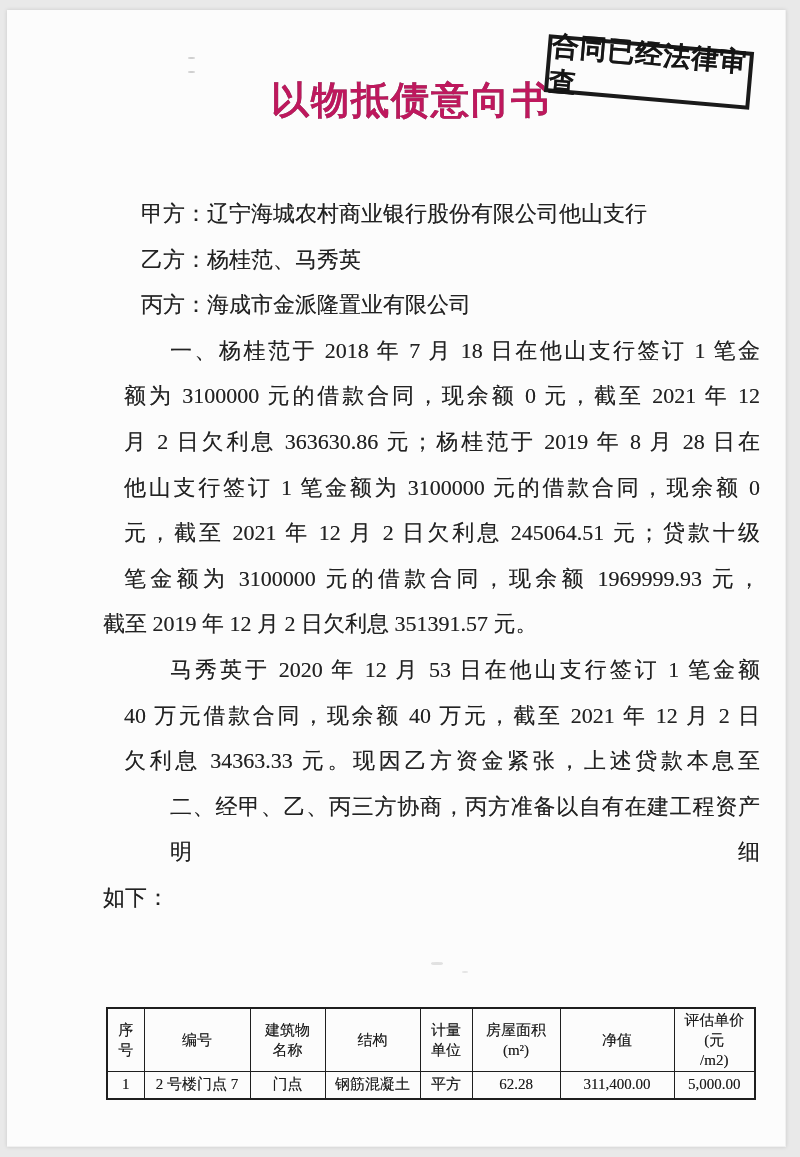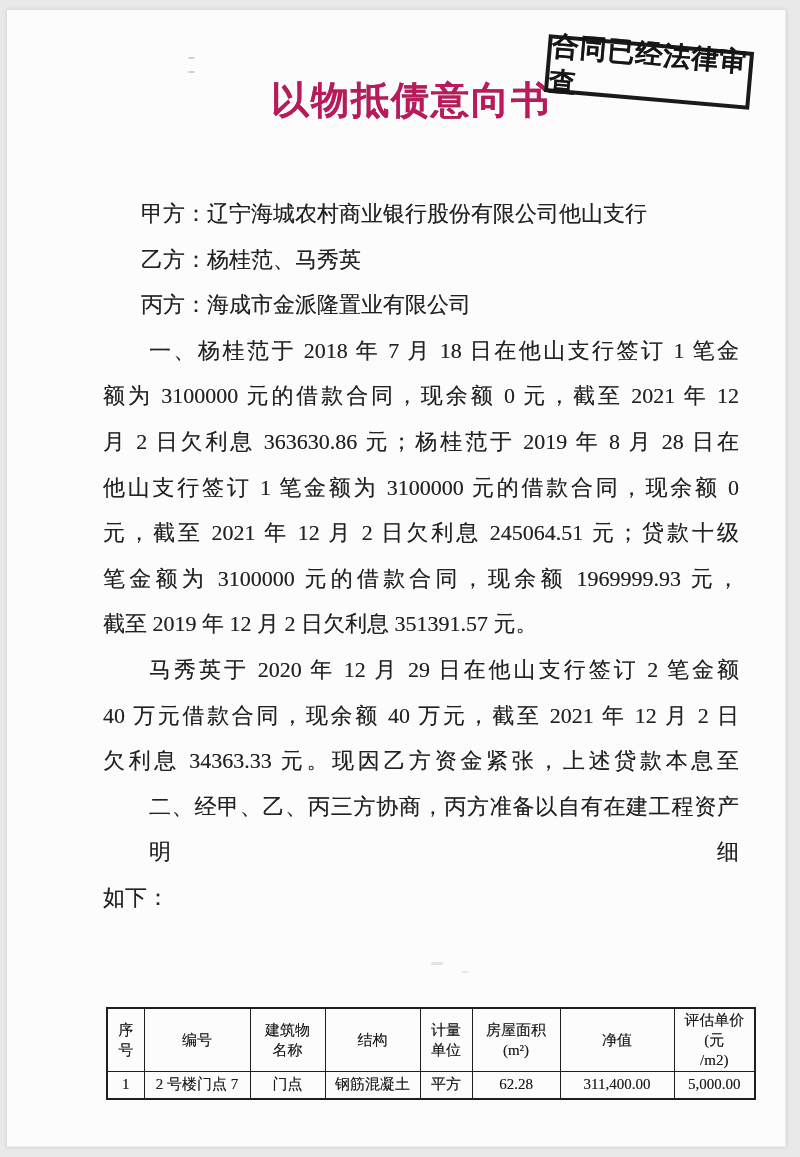--- a/index.html
+++ b/index.html
@@ -34,21 +34,21 @@
     text-shadow:0 0 .6px rgba(0,0,0,.6);
     background:rgba(252,252,252,.6);
   }
   .textblock {
     position:absolute; left:96px; top:181px; width:636px;
     font-size:22px; line-height:45.6px;
     color:#222;
     text-shadow:0 0 .4px rgba(0,0,0,.45);
   }
   .line { width:100%; }
-  .j { text-align:justify; text-align-last:justify; }
+  .j { text-align:justify; text-align-last:justify;margin-left:21px; }
   .party { padding-left:38px; }
   .ind { padding-left:46px; }
   .assets-table {
     position:absolute; left:99px; top:997px;
     width:648px;
     border-collapse:collapse; table-layout:fixed;
     font-size:15px; color:#1d1d1d;
     border:2.5px solid #1f1f1f;
     text-shadow:0 0 .3px rgba(0,0,0,.5);
   }
@@ -87,21 +87,21 @@
     <div class="line party">丙方：海成市金派隆置业有限公司</div>
 
     <div class="line j ind">一、杨桂范于 2018 年 7 月 18 日在他山支行签订 1 笔金</div>
     <div class="line j">额为 3100000 元的借款合同，现余额 0 元，截至 2021 年 12</div>
     <div class="line j">月 2 日欠利息 363630.86 元；杨桂范于 2019 年 8 月 28 日在</div>
     <div class="line j">他山支行签订 1 笔金额为 3100000 元的借款合同，现余额 0</div>
     <div class="line j">元，截至 2021 年 12 月 2 日欠利息 245064.51 元；贷款十级</div>
     <div class="line j">笔金额为 3100000 元的借款合同，现余额 1969999.93 元，</div>
     <div class="line">截至 2019 年 12 月 2 日欠利息 351391.57 元。</div>
 
-    <div class="line j ind">马秀英于 2020 年 12 月 29 日在他山支行签订 2 笔金额</div>
+    <div class="line j ind">马秀英于 2020 年 12 月 53 日在他山支行签订 1 笔金额</div>
     <div class="line j">40 万元借款合同，现余额 40 万元，截至 2021 年 12 月 2 日</div>
     <div class="line j">欠利息 34363.33 元。现因乙方资金紧张，上述贷款本息至</div>
 
     <div class="line j ind">二、经甲、乙、丙三方协商，丙方准备以自有在建工程资产明细</div>
     <div class="line">如下：</div>
   </div>
 
   <table class="assets-table">
     <colgroup>
       <col style="width:37px">

